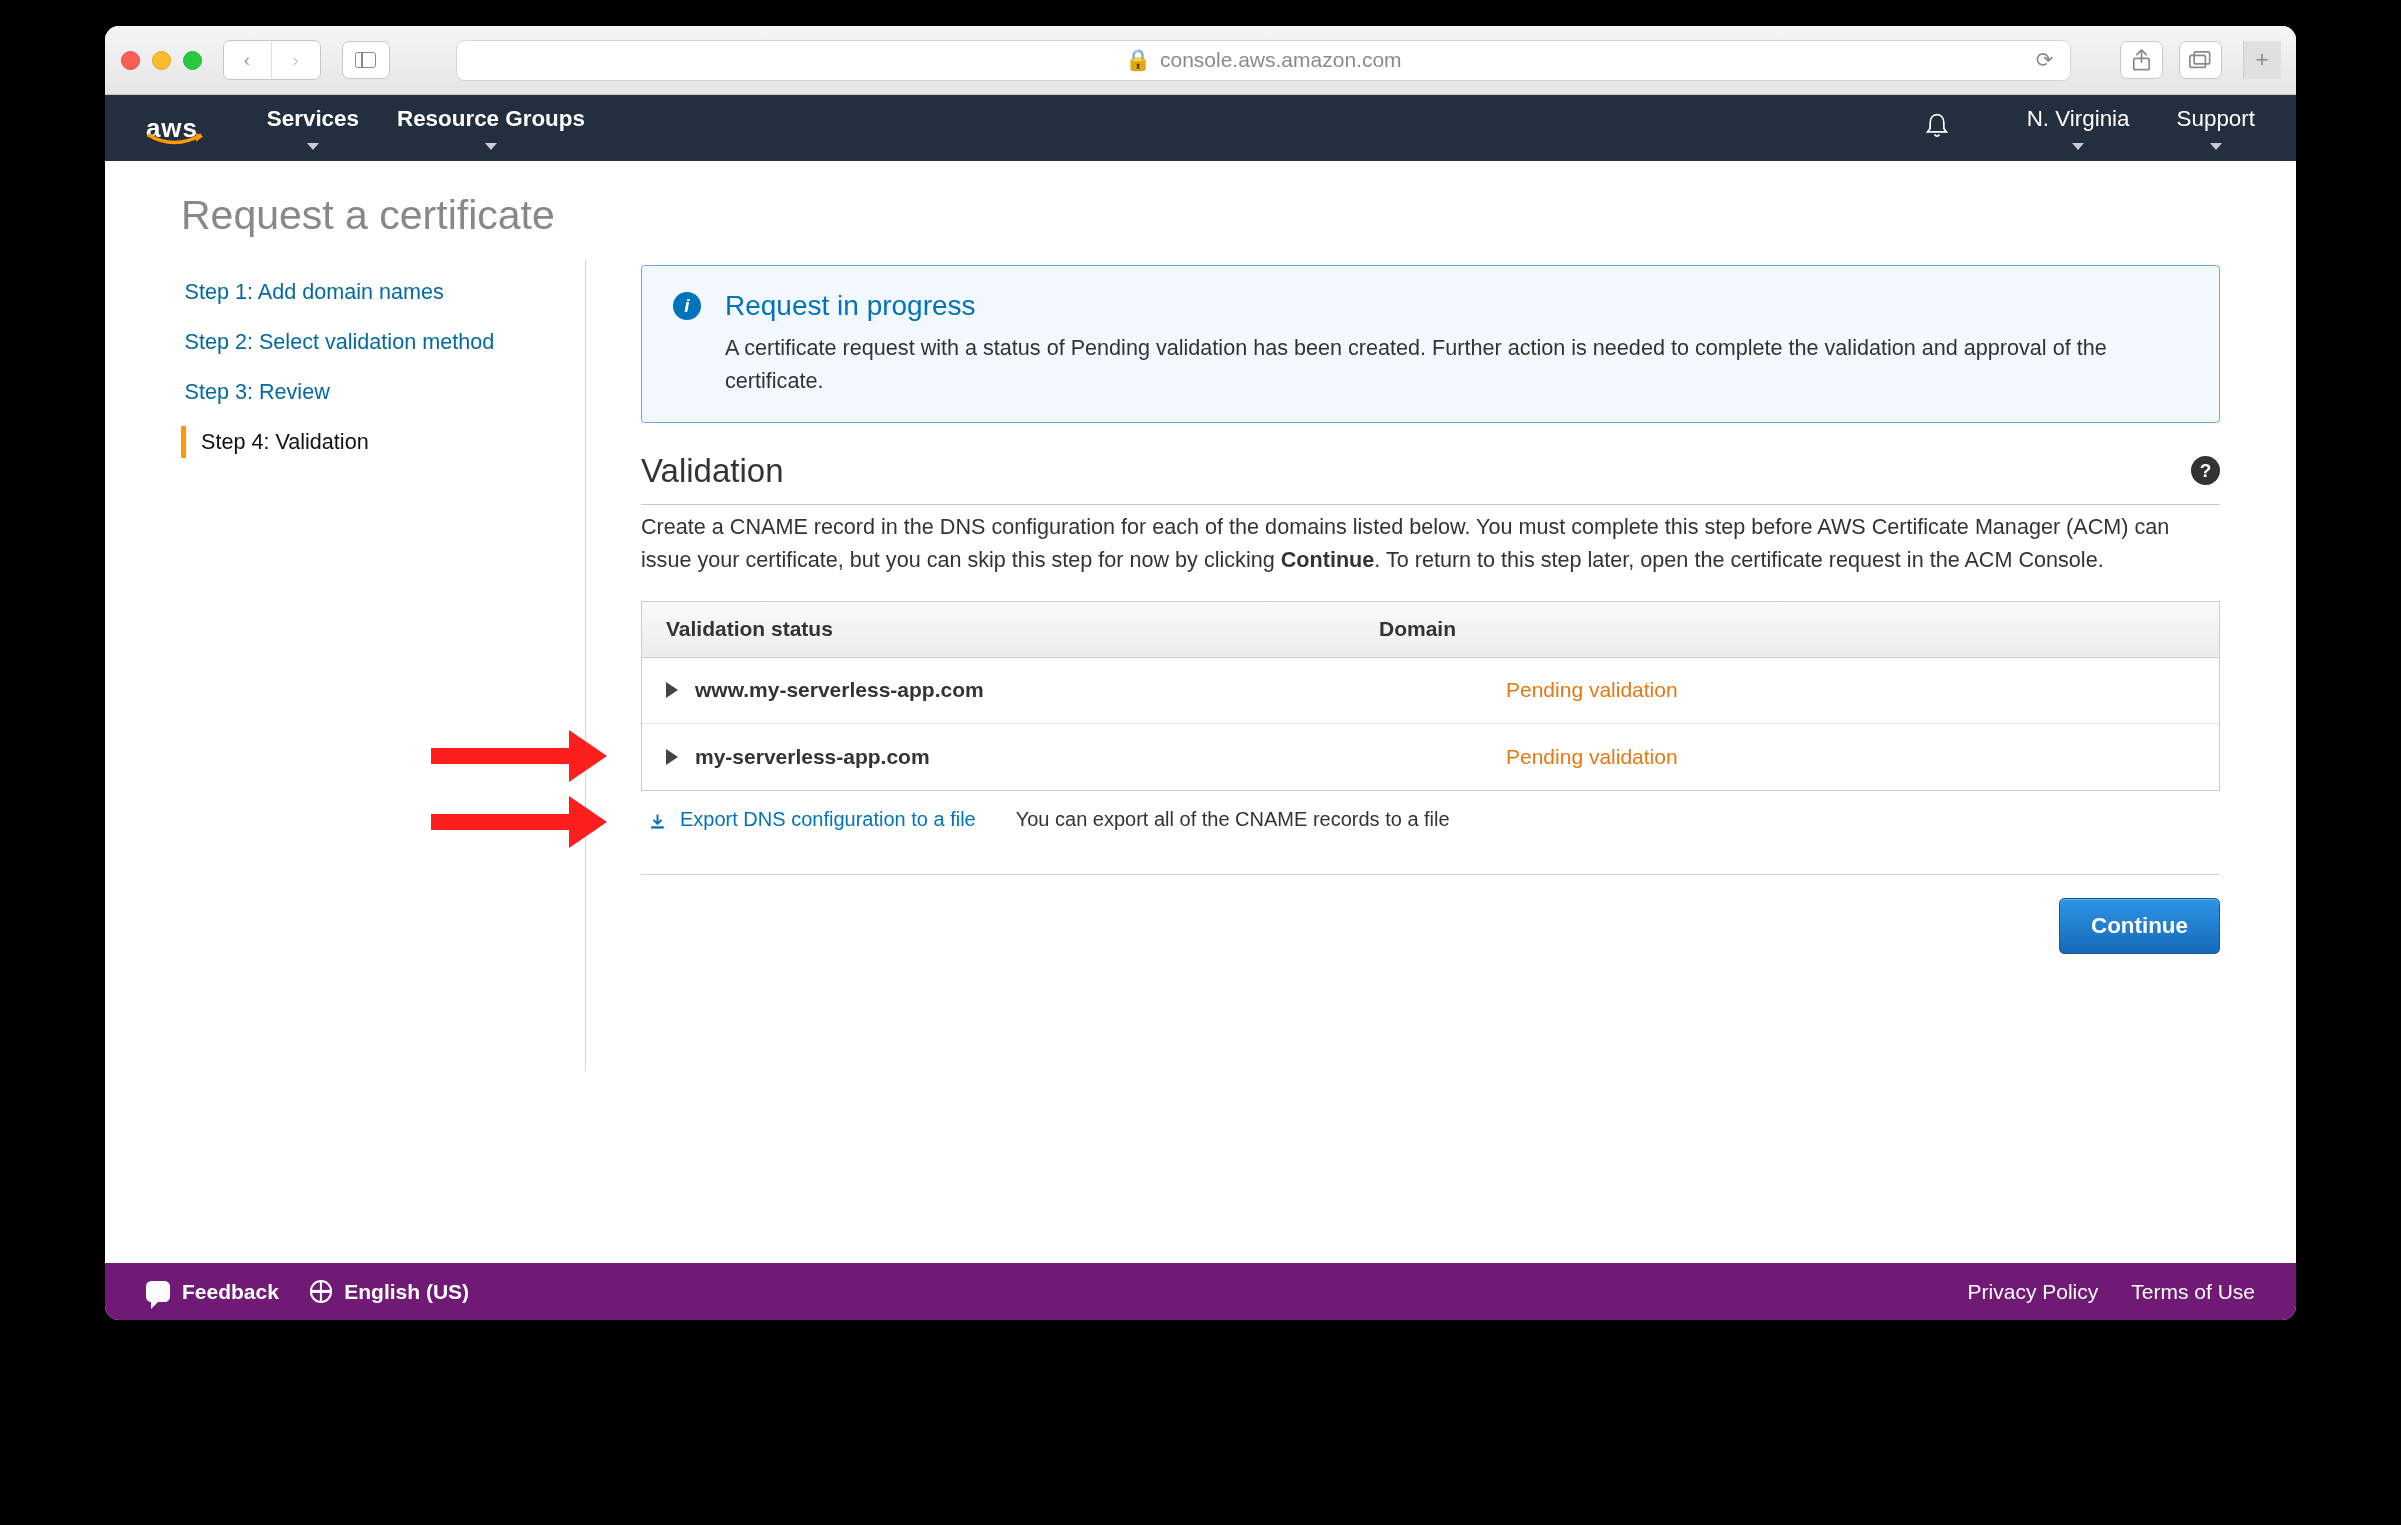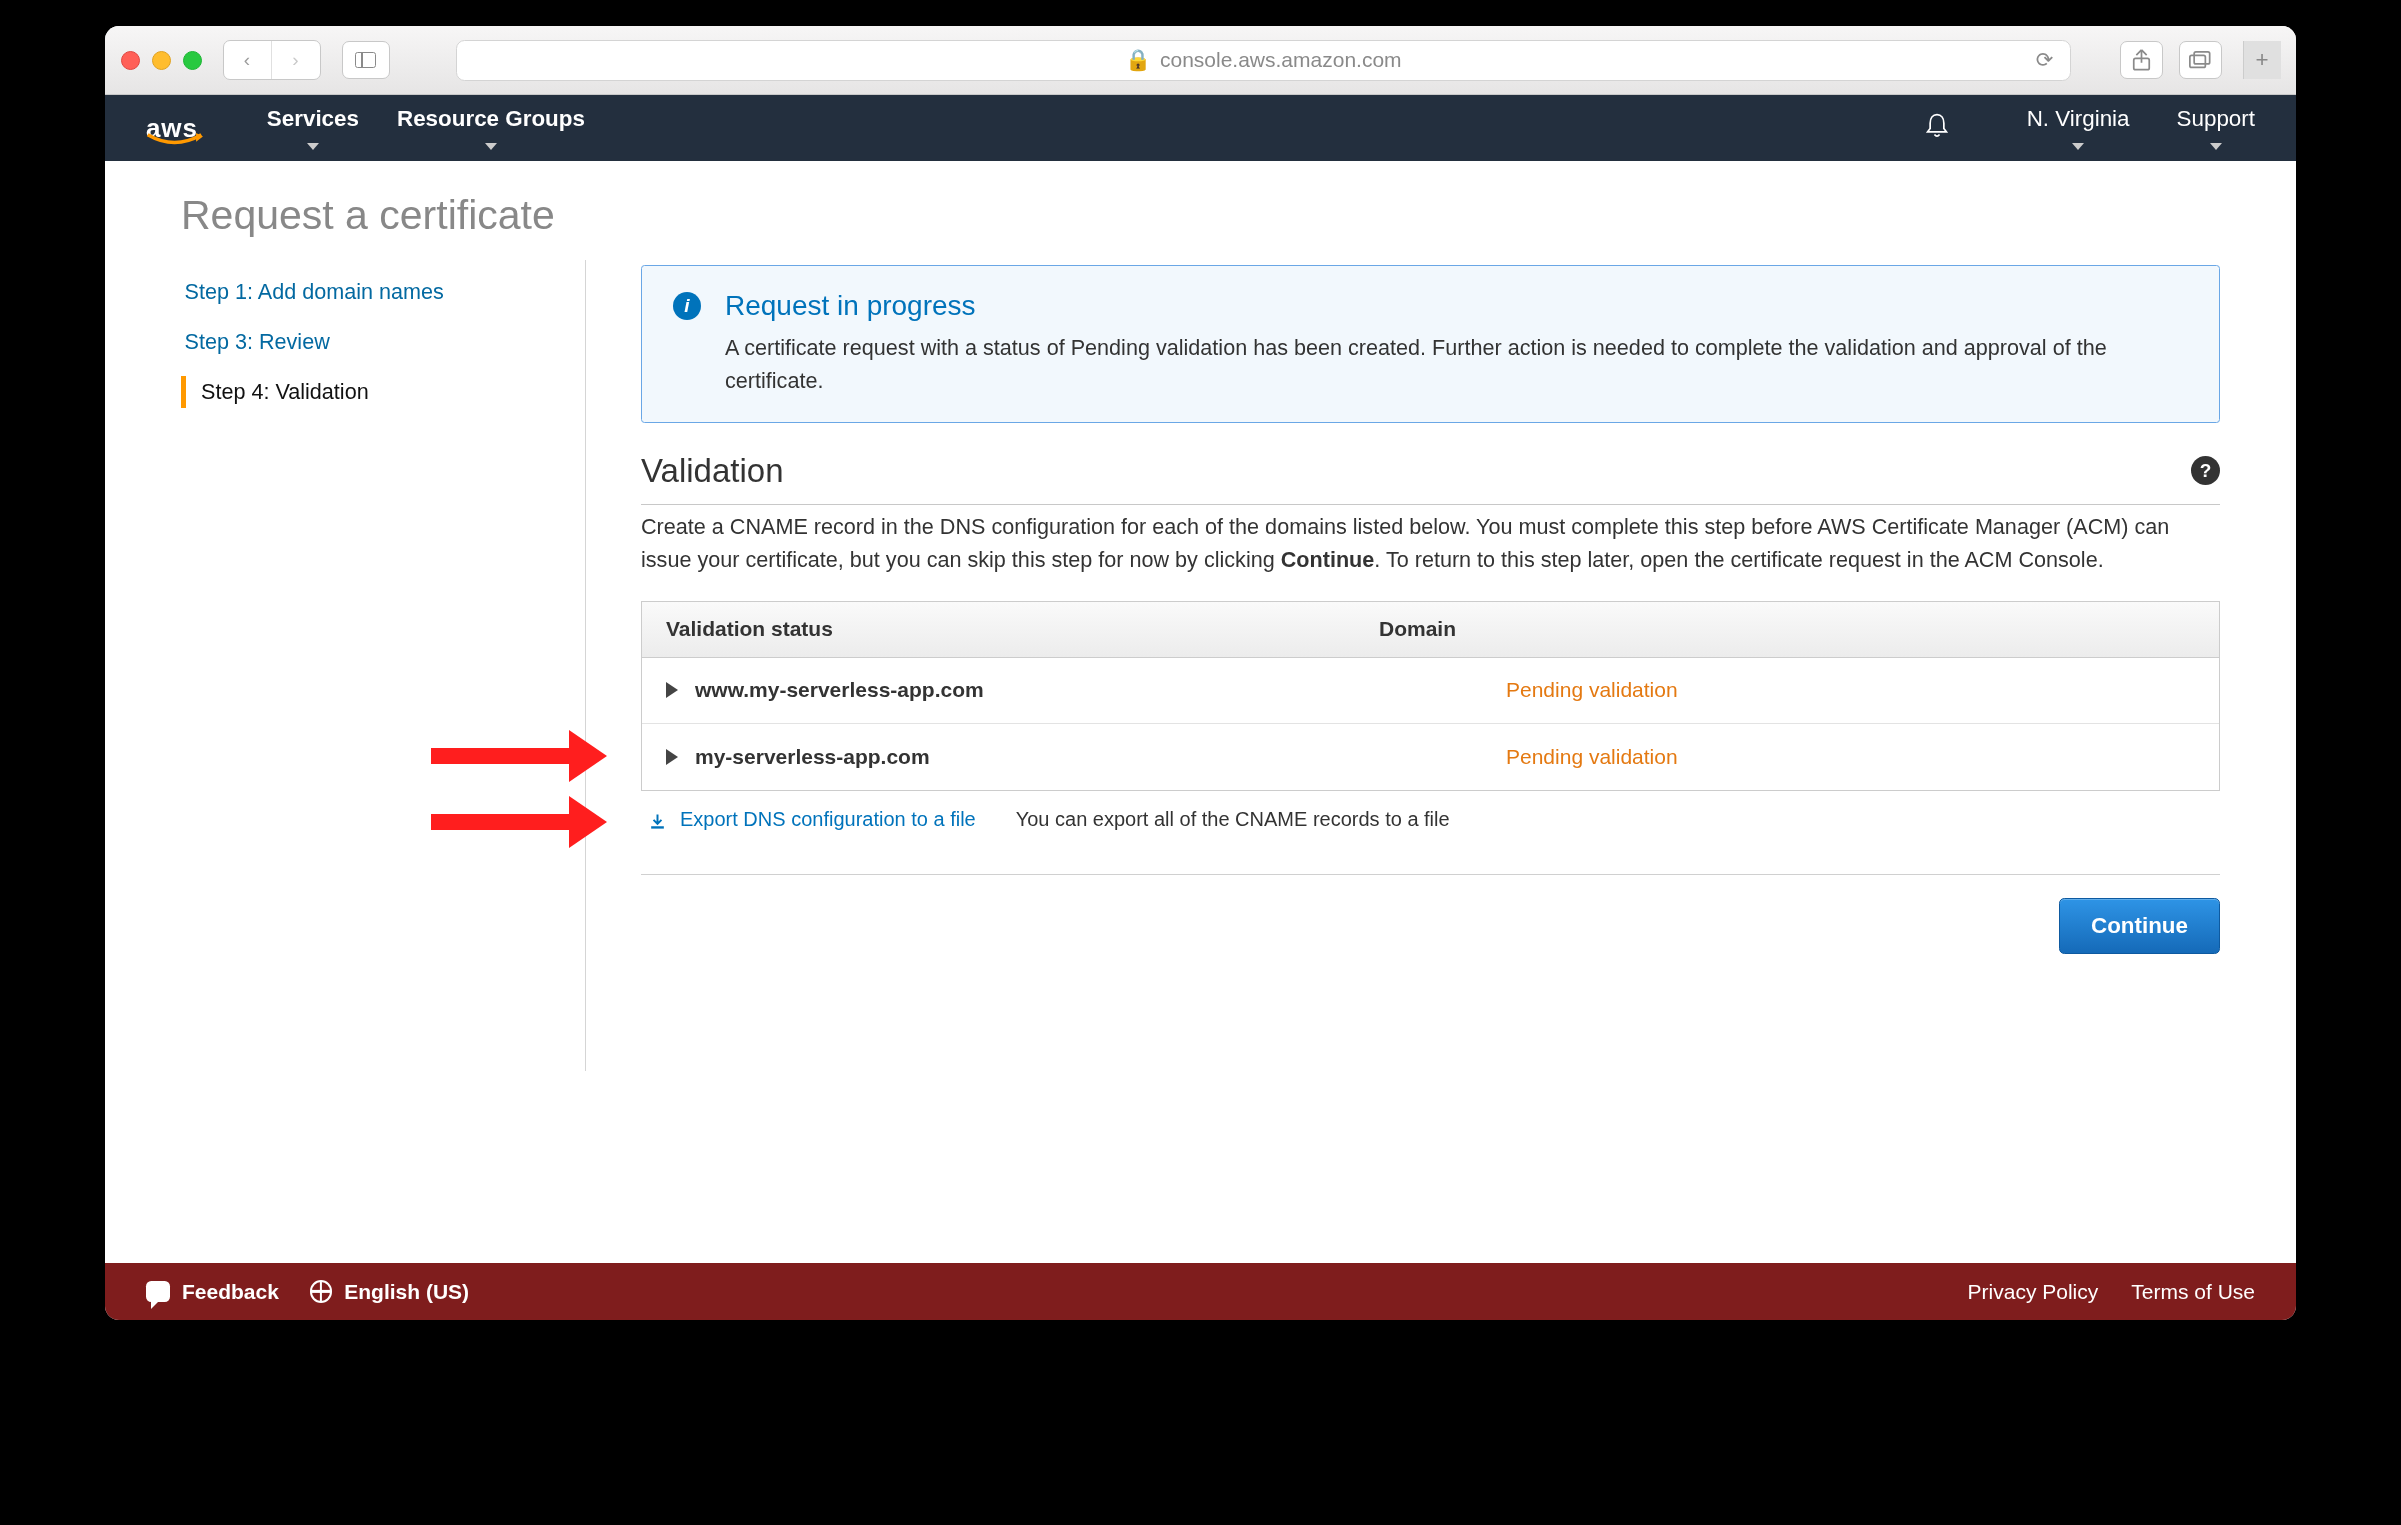--- a/index.html
+++ b/index.html
@@ -97,21 +97,21 @@
   .rule{height:1.7px;background:#d0d0d0;margin:43px 0 22.4px;}
   .btn-row{display:flex;justify-content:flex-end;}
   .continue-btn{background:linear-gradient(#2e94e6,#156ab8);color:#fff;font-size:22.4px;font-weight:700;padding:14px 31px;border-radius:5.2px;border:0.9px solid #0e5aa0;cursor:pointer;box-shadow:inset 0 0.9px 0 rgba(255,255,255,.25);}
 
   
   .red-arrow{position:absolute;display:flex;align-items:center;}
   .red-arrow .shaft{height:15.5px;background:#ff1e1e;width:138px;}
   .red-arrow .head{width:0;height:0;border-top:26px solid transparent;border-bottom:26px solid transparent;border-left:38px solid #ff1e1e;}
 
   
-  .aws-footer{height:57px;background:#7f1d1d;display:flex;align-items:center;padding:0 41px;color:#fff;font-size:21px;}
+  .aws-footer{height:57px;background:#701a75;display:flex;align-items:center;padding:0 41px;color:#fff;font-size:21px;}
   .fb{display:flex;gap:12px;align-items:center;cursor:pointer;margin-right:31px;}
   .speech{width:24px;height:21px;border-radius:5.2px;background:#fff;position:relative;}
   .speech::after{content:"";position:absolute;left:5.2px;bottom:-7px;width:0;height:0;border-top:8.6px solid #fff;border-right:8.6px solid transparent;}
   .lang{display:flex;gap:12px;align-items:center;cursor:pointer;}
   .globe{width:22.4px;height:22.4px;border:2.2px solid #fff;border-radius:50%;position:relative;}
   .globe::before{content:"";position:absolute;left:50%;top:0;bottom:0;width:2.2px;background:#fff;transform:translateX(-50%);}
   .globe::after{content:"";position:absolute;top:50%;left:0;right:0;height:2.2px;background:#fff;transform:translateY(-50%);}
   .foot-spacer{flex:1;}
   .foot-right{display:flex;gap:33px;align-items:center;}
   .foot-copy{color:#bbb;}
@@ -193,20 +193,21 @@
       </div>
     </div>
   </div>
 
   <div class="content">
     <div class="page-title">Request a certificate</div>
     <div class="two-col">
 
       <div class="sidebar">
         <div class="step">Step 1: Add domain names</div>
+        <div class="step">Step 2: Select validation method</div>
         <div class="step">Step 3: Review</div>
         <div class="step active">Step 4: Validation</div>
       </div>
 
       <div class="red-arrow" style="left:250px;top:470px;">
         <div class="shaft"></div>
           <div class="head"></div>
       </div>
       <div class="red-arrow" style="left:250px;top:536px;">
         <div class="shaft"></div>

